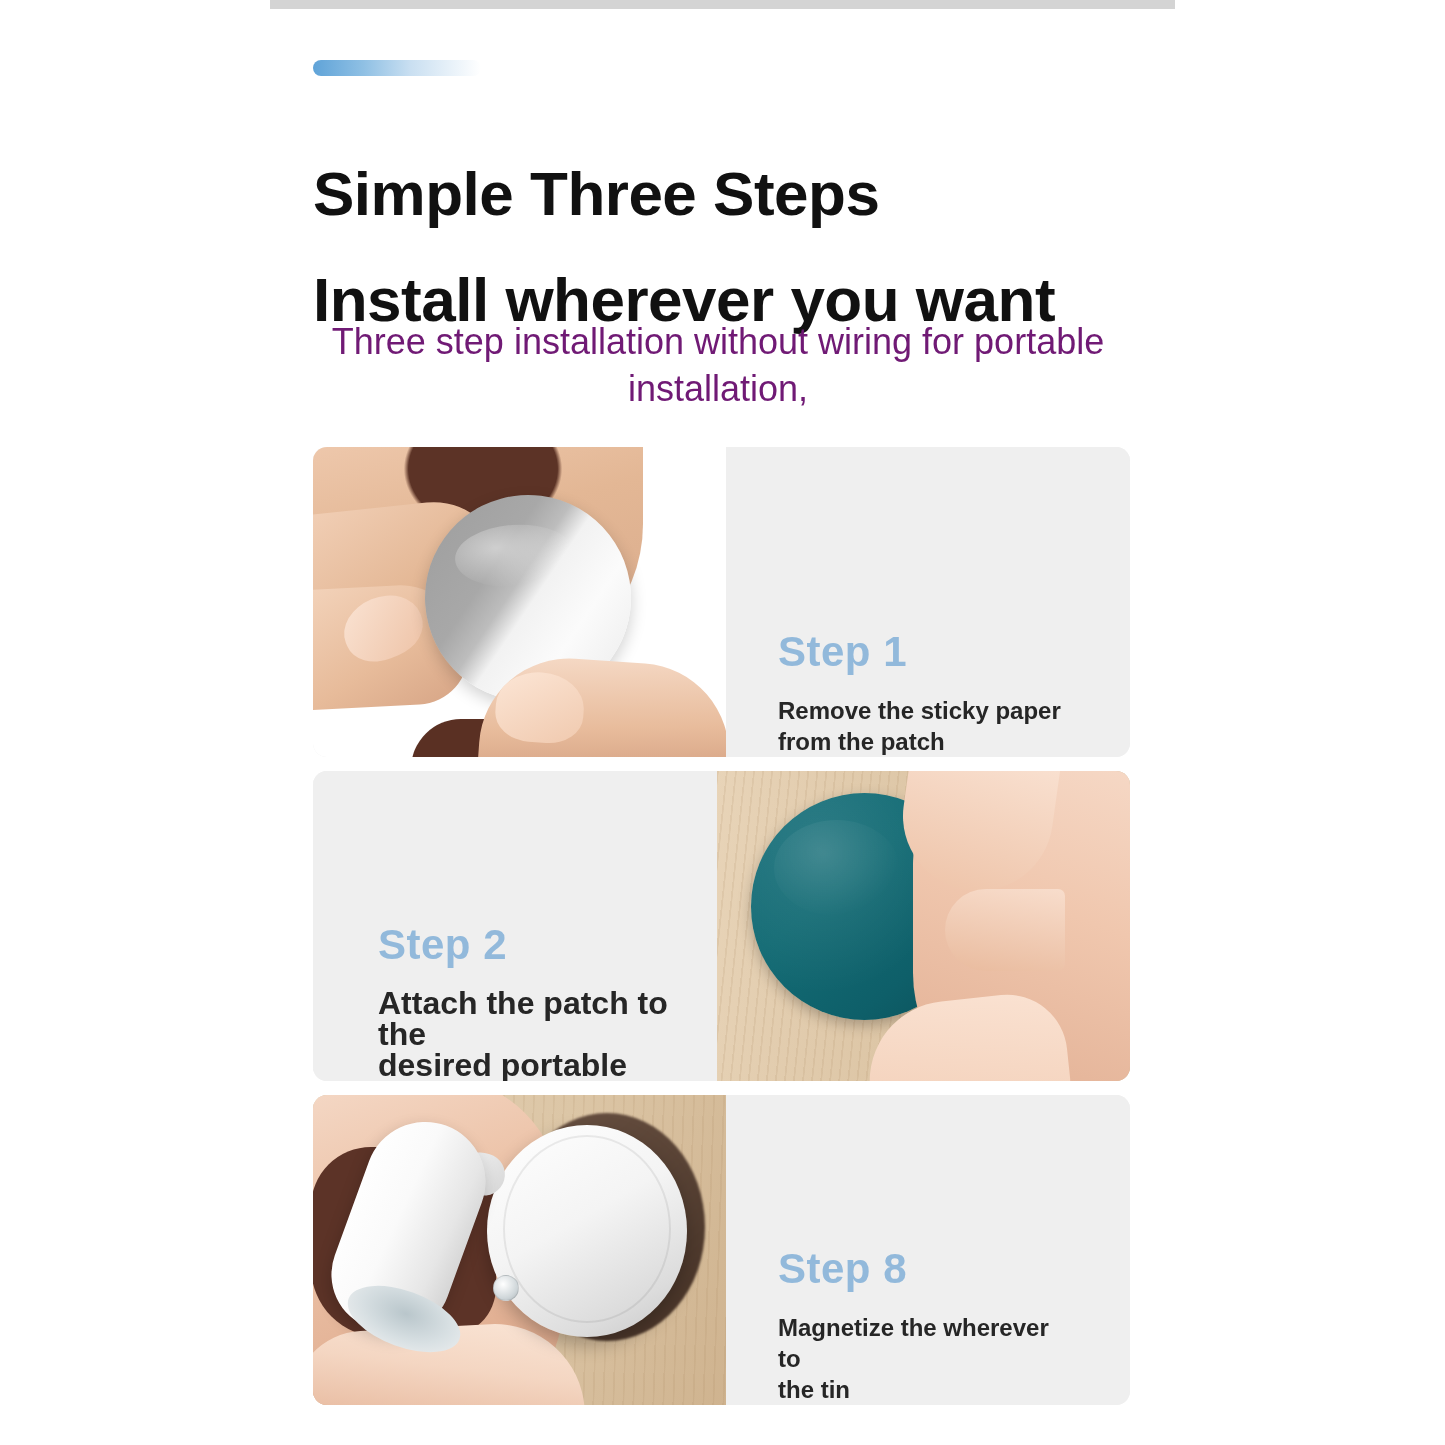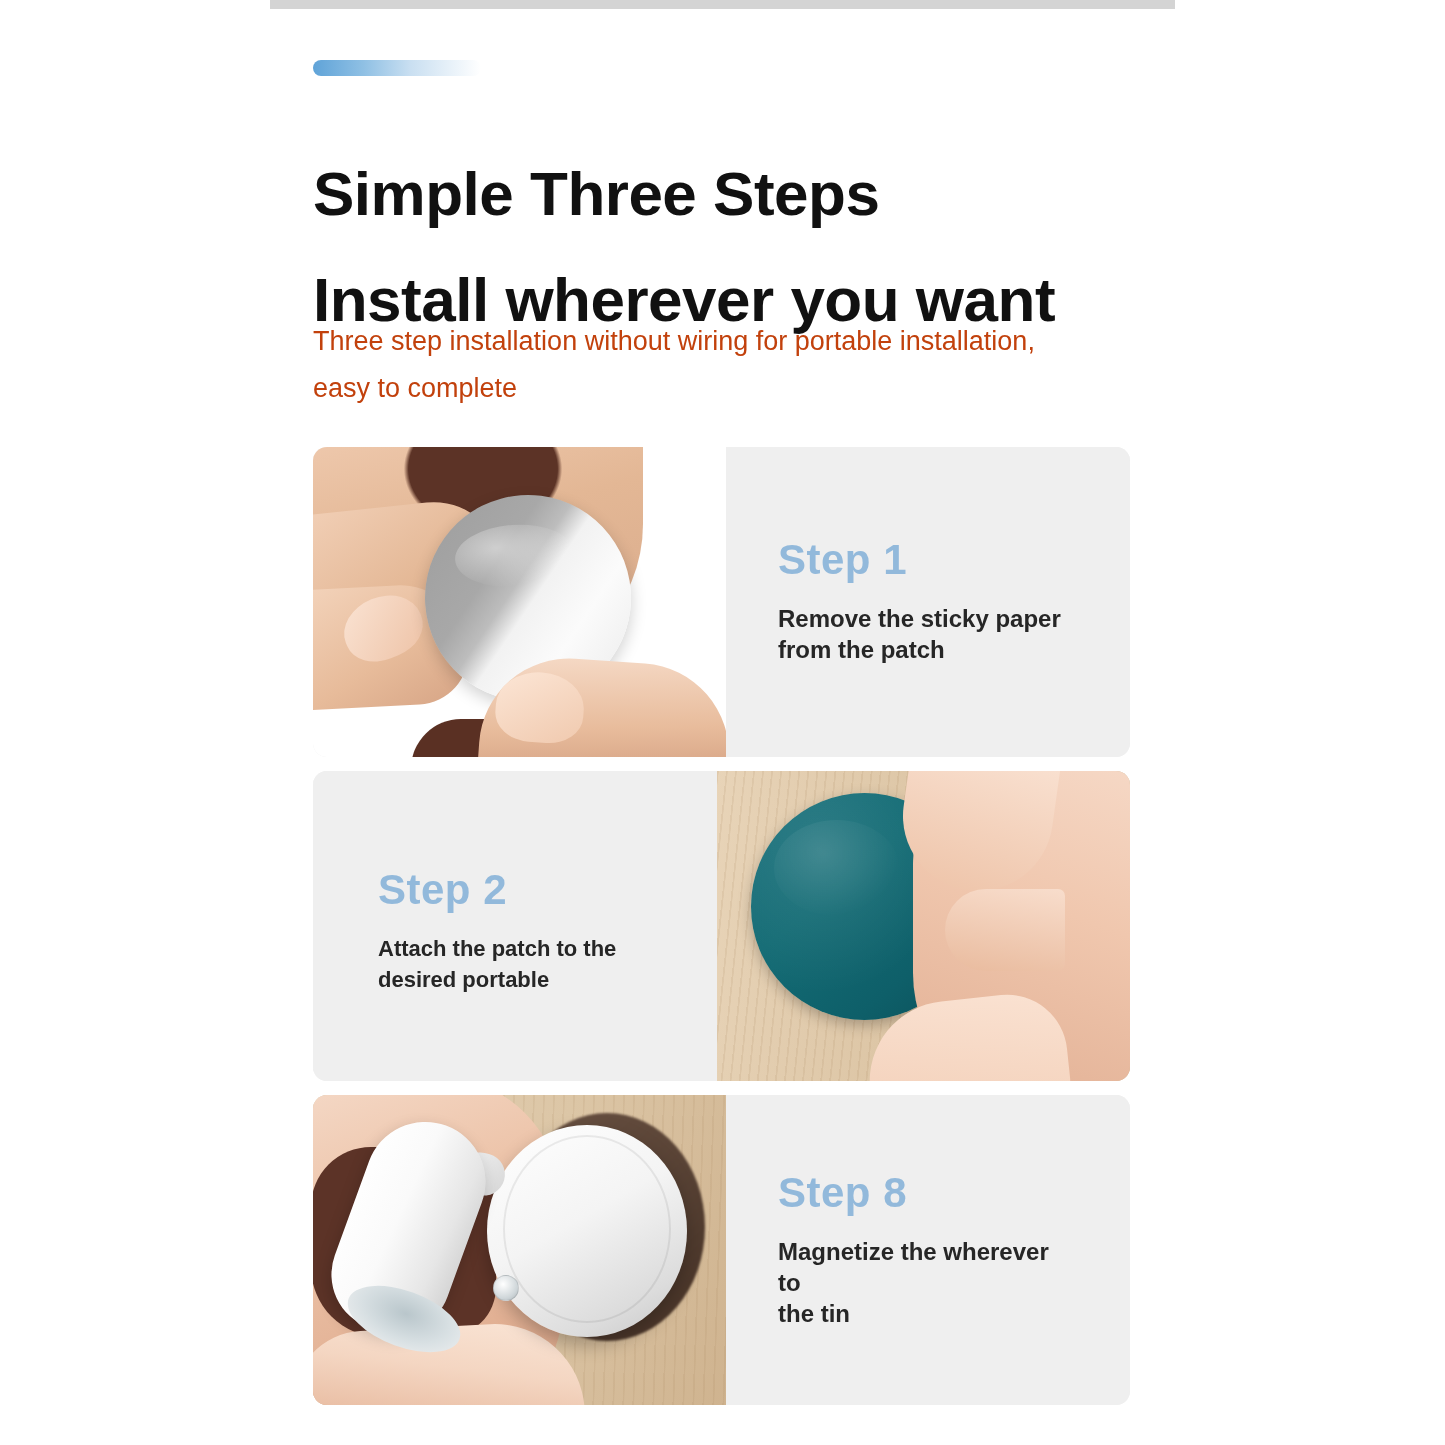--- a/index.html
+++ b/index.html
@@ -57,24 +57,25 @@
     margin-top: 28px;
   }
 
   .subtitle-block {
     position: absolute;
     left: 313px;
     top: 318px;
     width: 810px;
   }
   .subtitle-line {
-    font-size: 27px;
+    font-size: 36px;
     line-height: 47px;
     font-weight: 400;
-    color: #c2410c;
+    color: #701a75;
+    text-align: center;
   }
 
   
   .cards {
     position: absolute;
     left: 313px;
     top: 447px;
     width: 817px;
   }
 
@@ -96,21 +97,21 @@
     overflow: hidden;
     flex: 0 0 413px;
   }
 
   .card .panel {
     flex: 1 1 auto;
     background: #efefef;
     padding: 0 0 0 52px;
     display: flex;
     flex-direction: column;
-    justify-content: center;
+    justify-content: flex-end;
   }
 
   .card.reverse .panel { padding: 12px 0 0 65px; }
 
   .step-label {
     font-size: 42px;
     font-weight: 700;
     color: #92b9db;
     line-height: 1.0;
     margin-bottom: 22px;
@@ -118,21 +119,21 @@
   }
 
   .step-desc {
     font-size: 24px;
     line-height: 31px;
     color: #262626;
     font-weight: 700;
     max-width: 310px;
   }
 
-  .card.c2 .step-desc { font-size: 22px; max-width: 300px; }
+  .card.c2 .step-desc { font-size: 32px; max-width: 300px; }
   .card.c3 .step-desc { max-width: 300px; }
 
   
 
   
   .m1 { background: #ffffff; }
   .m1 .hand-top {
     position: absolute;
     left: -30px; top: -18px;
     width: 360px; height: 245px;
@@ -332,21 +333,20 @@
 
   <div class="accent-bar"></div>
 
   <div class="title-block">
     <div class="title-line">Simple Three Steps</div>
     <div class="title-line">Install wherever you want</div>
   </div>
 
   <div class="subtitle-block">
     <div class="subtitle-line">Three step installation without wiring for portable installation,</div>
-    <div class="subtitle-line">easy to complete</div>
   </div>
 
   <div class="cards">
 
     <div class="card c1">
       <div class="media m1">
         <div class="hand-top"></div>
         <div class="finger-a"></div>
         <div class="finger-b"></div>
         <div class="thumbnail-a"></div>

